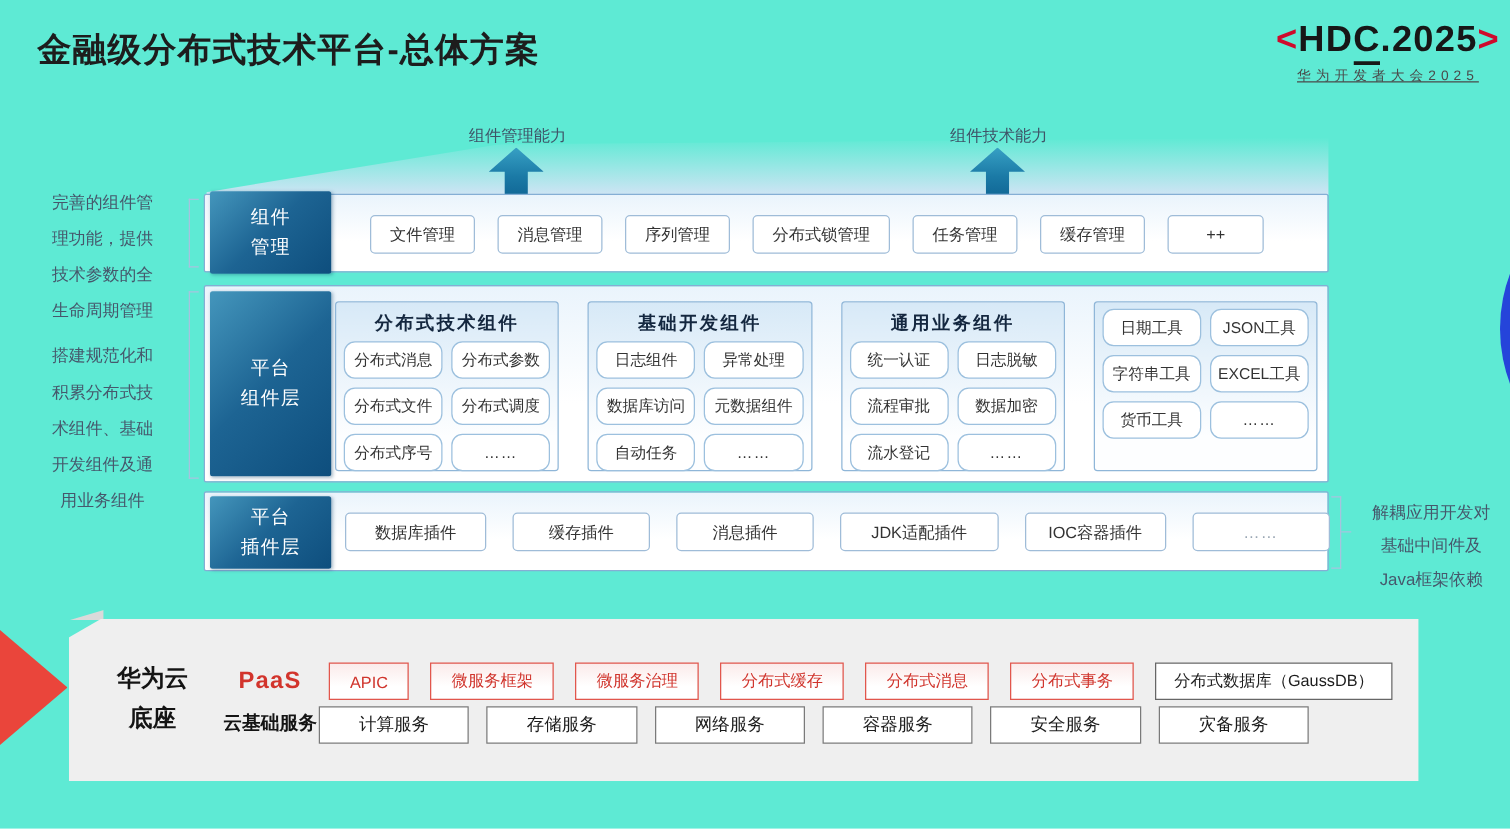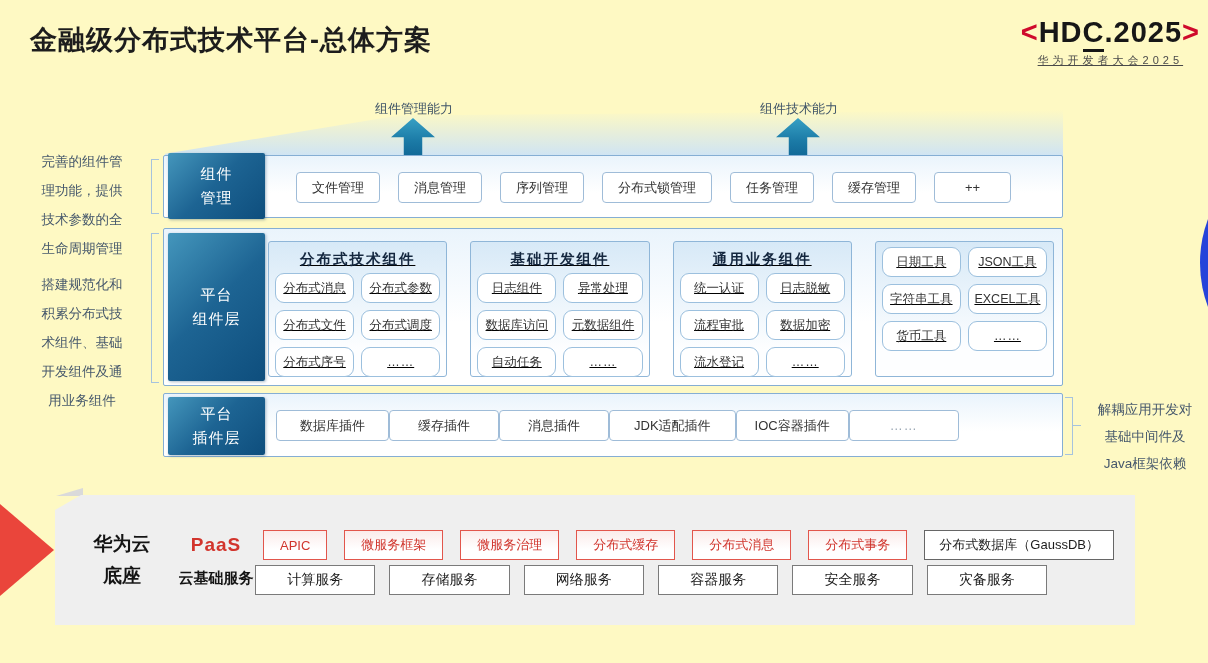--- a/index.html
+++ b/index.html
@@ -1,18 +1,18 @@
 <!DOCTYPE html>
 <html><head>
 <meta charset="utf-8">
 <style>
   * { margin:0; padding:0; box-sizing:border-box; }
   html,body { background:#fff; }
   body { font-family:"Liberation Sans","DejaVu Sans",sans-serif; }
-  .stage { position:relative; width:1208px; height:663px; overflow:hidden; background:#fef9c3; }
+  .stage { position:relative; width:1208px; height:663px; overflow:hidden; background:#5eead4; }
   .preline { white-space:pre-line; }
 
   
   .page-title { position:absolute; left:30px; top:22px; font-size:27px; font-weight:900; color:#1d1d1d; letter-spacing:1px; }
   .hdc-logo { position:absolute; right:8px; top:16px; text-align:center; }
   .hdc-line1 { font-size:29px; font-weight:800; color:#171717; letter-spacing:1px; white-space:nowrap; }
   .hdc-bracket { color:#cf0a2c; font-weight:800; }
   .hdc-c { border-bottom:3px solid #171717; padding-bottom:1px; }
   .hdc-sub { margin-top:4px; font-size:11px; color:#4a4a4a; letter-spacing:4px; white-space:nowrap;text-decoration:underline; }
 
@@ -45,21 +45,21 @@
   .layer-head { position:absolute; display:flex; align-items:center; justify-content:center;
     text-align:center; color:#fff; font-size:15px; line-height:24px; letter-spacing:1px;
     background:linear-gradient(135deg,#4496bc 0%,#1d6493 48%,#0e4e7d 100%);
     border-radius:2px; box-shadow:1px 1px 3px rgba(10,60,100,.35); }
   .chip-row { position:absolute; display:flex; align-items:center; }
   .chip { display:flex; align-items:center; justify-content:center; height:31px; background:#fff;
     border:1px solid #9fbcd8; border-radius:4px; font-size:13px; color:#333; white-space:nowrap; }
   .dim { color:#9aa7b4; letter-spacing:1px; }
 
   
-  .columns-wrap { position:absolute; left:104px; top:12px; right:8px; bottom:8px; display:flex; gap:23px;text-decoration:underline; }
+  .columns-wrap { position:absolute; left:104px; top:12px; right:8px; bottom:8px; display:flex; gap:23px; }
   .comp-col { flex:1; border:1px solid #8fb6d8; border-radius:3px; padding:5px 6px 6px;
     background:linear-gradient(180deg,#d7e9f7 0%,#fdfeff 80%); }
   .comp-col-title { text-align:center; font-size:14.5px; font-weight:bold; color:#14273f;
     letter-spacing:2px; height:26px; line-height:24px; }
   .comp-grid { display:grid; grid-template-columns:1fr 1fr; gap:7px 7px; }
   .comp-chip { display:flex; align-items:center; justify-content:center; height:30px; background:#fff;
     border:1px solid #9cc0de; border-radius:9px; font-size:12.5px; color:#333; white-space:nowrap; }
 
   
   .foundation { position:absolute; left:55px; top:495px; width:1080px; height:130px; background:#efefef;
@@ -185,21 +185,21 @@
           <div class="comp-chip dim">……</div>
         </div>
       </div>
 
     </div>
   </div>
 
   <div class="layer-row" style="top:393px; height:64px;">
     <div class="layer-head preline" style="left:4px; top:3px; width:97px; height:58px;">平台
 插件层</div>
-    <div class="chip-row" style="left:112px; top:16px; ">
+    <div class="chip-row" style="left:112px; top:16px; gap:21px;">
       <div class="chip" style="padding:0 23px;">数据库插件</div>
       <div class="chip" style="padding:0 28px;">缓存插件</div>
       <div class="chip" style="padding:0 28px;">消息插件</div>
       <div class="chip" style="padding:0 24px;">JDK适配插件</div>
       <div class="chip" style="padding:0 18px;">IOC容器插件</div>
       <div class="chip dim" style="padding:0 40px;">……</div>
     </div>
   </div>
 
   <div class="right-note preline">解耦应用开发对

